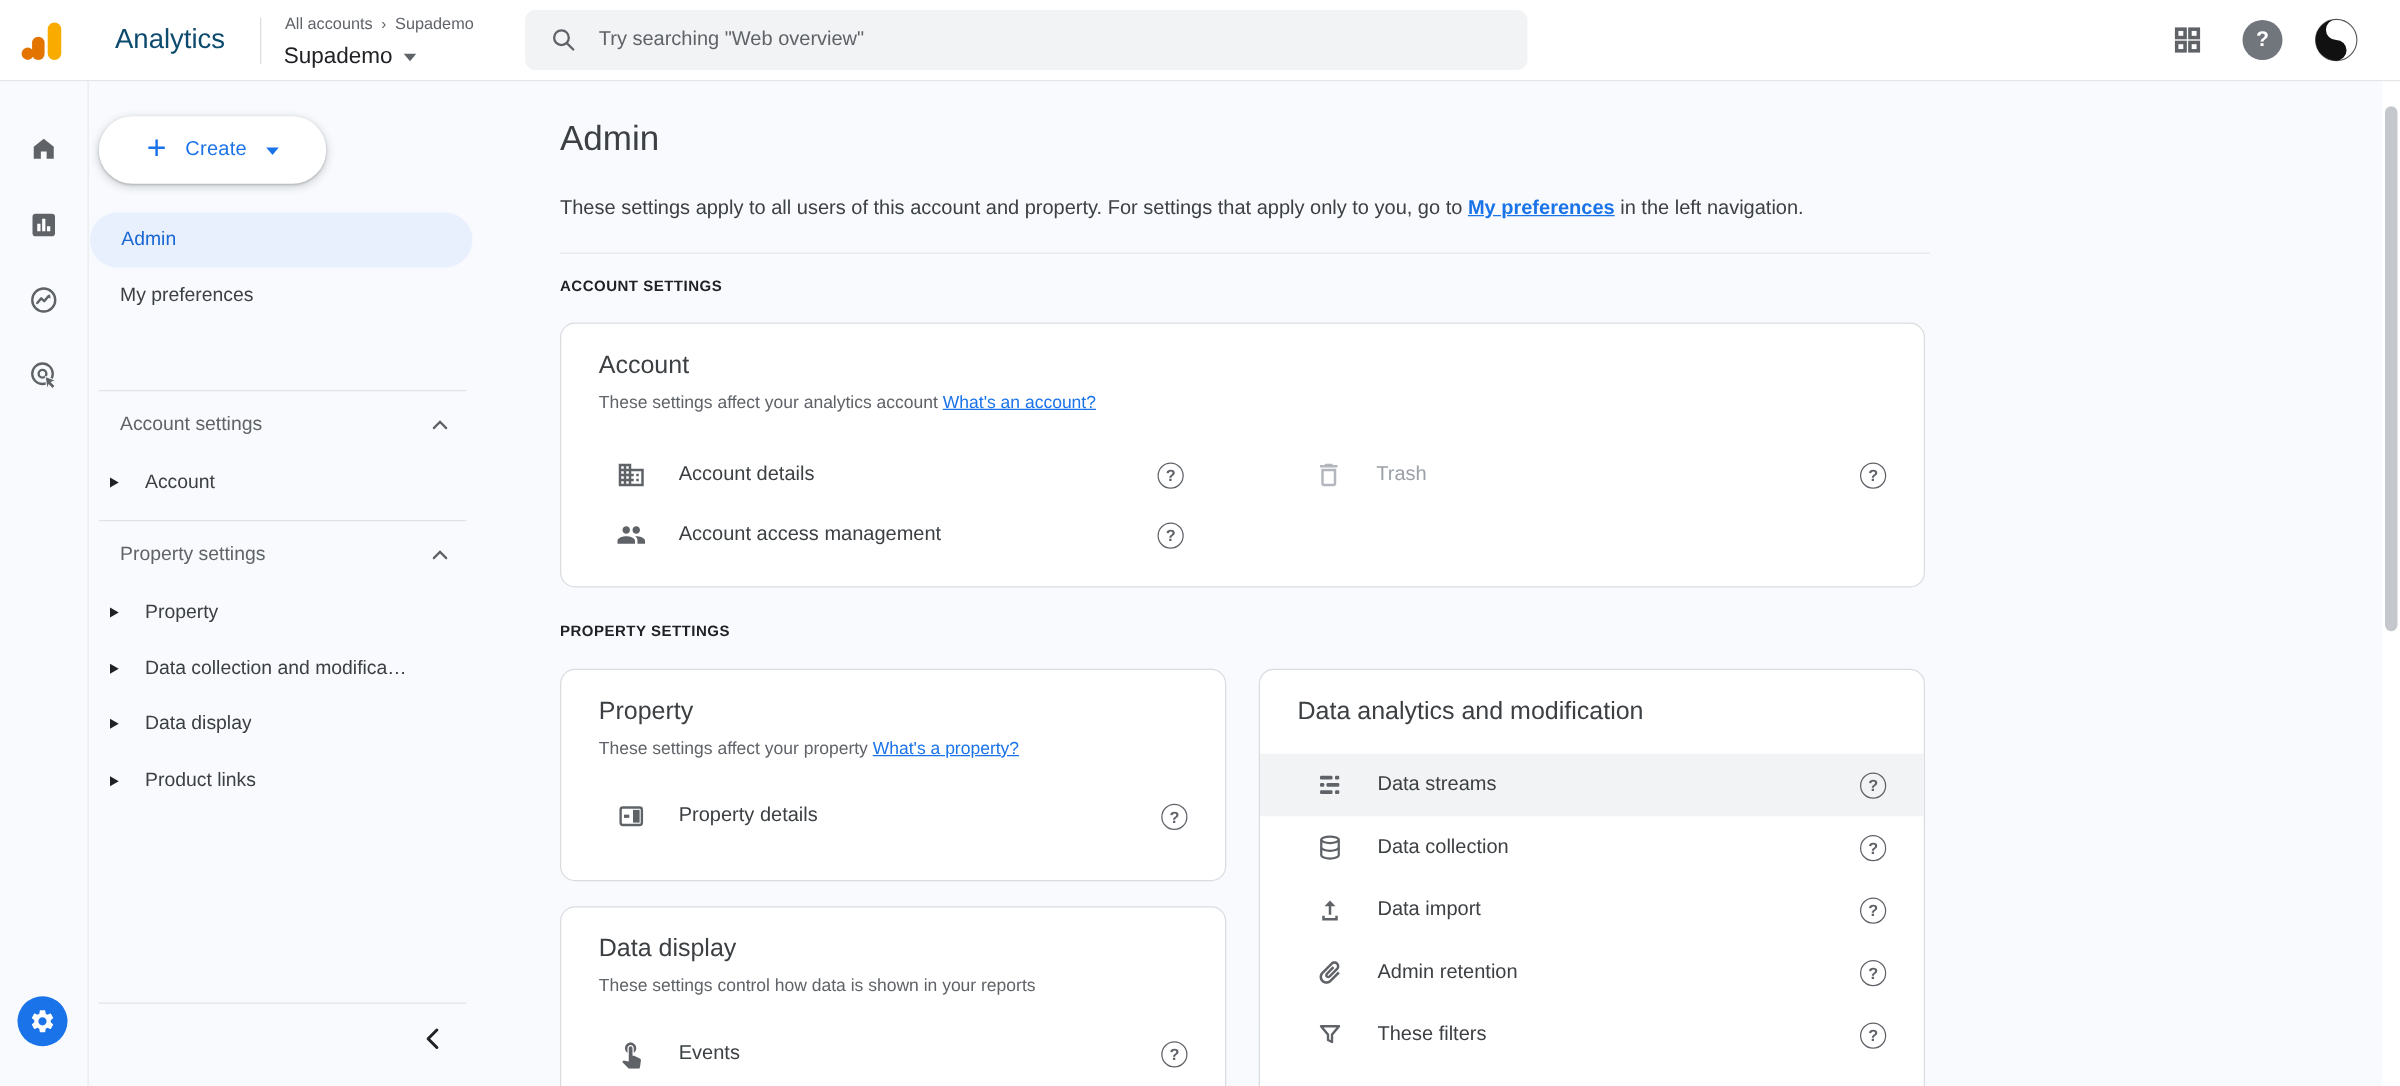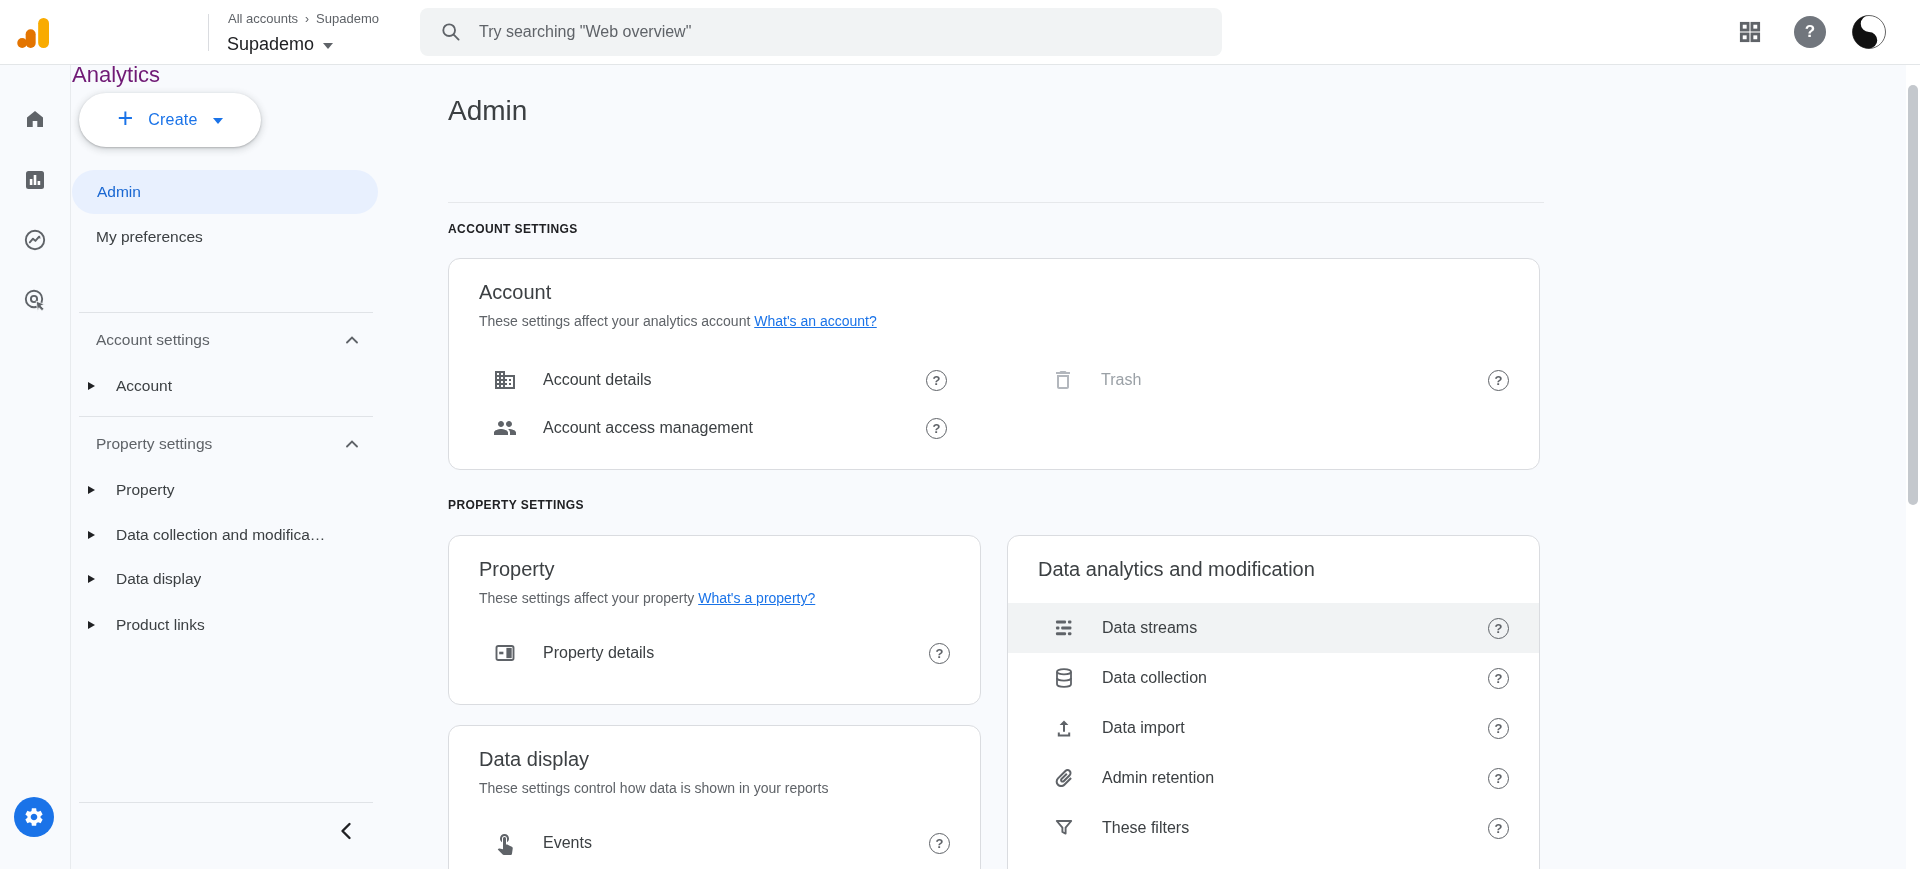--- a/index.html
+++ b/index.html
@@ -3,21 +3,21 @@
 <meta charset="utf-8">
 <style>
   * { margin:0; padding:0; box-sizing:border-box; }
   html,body { width:1920px; height:869px; overflow:hidden; background:#f8fafd;
               font-family:"Liberation Sans", sans-serif; }
 
   
   .topbar { position:absolute; left:0; top:0; width:1920px; height:65px; background:#fff;
             border-bottom:1px solid #e3e6e8; z-index:20; }
   .ga-logo { position:absolute; left:14px; top:13px; cursor:pointer; }
-  .product-name { position:absolute; left:72px; top:18px; font-size:22px; color:#701a75;margin-top:44px; }
+  .product-name { position:absolute; left:92px; top:18px; font-size:22px; color:#0c4a6e; }
   .tb-divider { position:absolute; left:208px; top:14px; width:1px; height:37px; background:#dadce0; }
   .crumb-top { position:absolute; left:228px; top:11px; font-size:13px; color:#5f6368;
                display:flex; align-items:center; gap:7px; cursor:pointer; }
   .crumb-sep { font-size:12px; color:#5f6368; }
   .crumb-bottom { position:absolute; left:227px; top:34px; font-size:18px; color:#202124;
                   display:flex; align-items:center; gap:9px; cursor:pointer; }
   .caret-down { width:0; height:0; border-left:5px solid transparent; border-right:5px solid transparent;
                 border-top:6px solid #5f6368; margin-top:2px; }
   .caret-down.blue { border-top-color:#1a73e8; }
   .search { position:absolute; left:420px; top:8px; width:802px; height:48px; background:#f1f3f4;
@@ -240,20 +240,23 @@
   <div class="drawer-divider" style="top:737px"></div>
   <div class="collapse-btn">
     <svg width="14" height="18" viewBox="0 0 14 18">
       <path d="M10.5 2 3.5 9l7 7" fill="none" stroke="#202124" stroke-width="2.4" stroke-linecap="round" stroke-linejoin="round"></path>
     </svg>
   </div>
 </div>
 
 <div class="main">
   <div class="page-title">Admin</div>
+  <div class="page-desc">
+    <span>These settings apply to all users of this account and property. For settings that apply only to you, go to </span><span class="link">My preferences</span><span> in the left navigation.</span>
+  </div>
   <div class="main-divider"></div>
 
   <div class="sec-label" style="top:157px">ACCOUNT SETTINGS</div>
 
   <div class="card" id="card-account">
     <div class="card-title">Account</div>
     <div class="card-sub">
       <span>These settings affect your analytics account </span><span class="link">What's an account?</span>
     </div>
     <div class="acct-rows">

